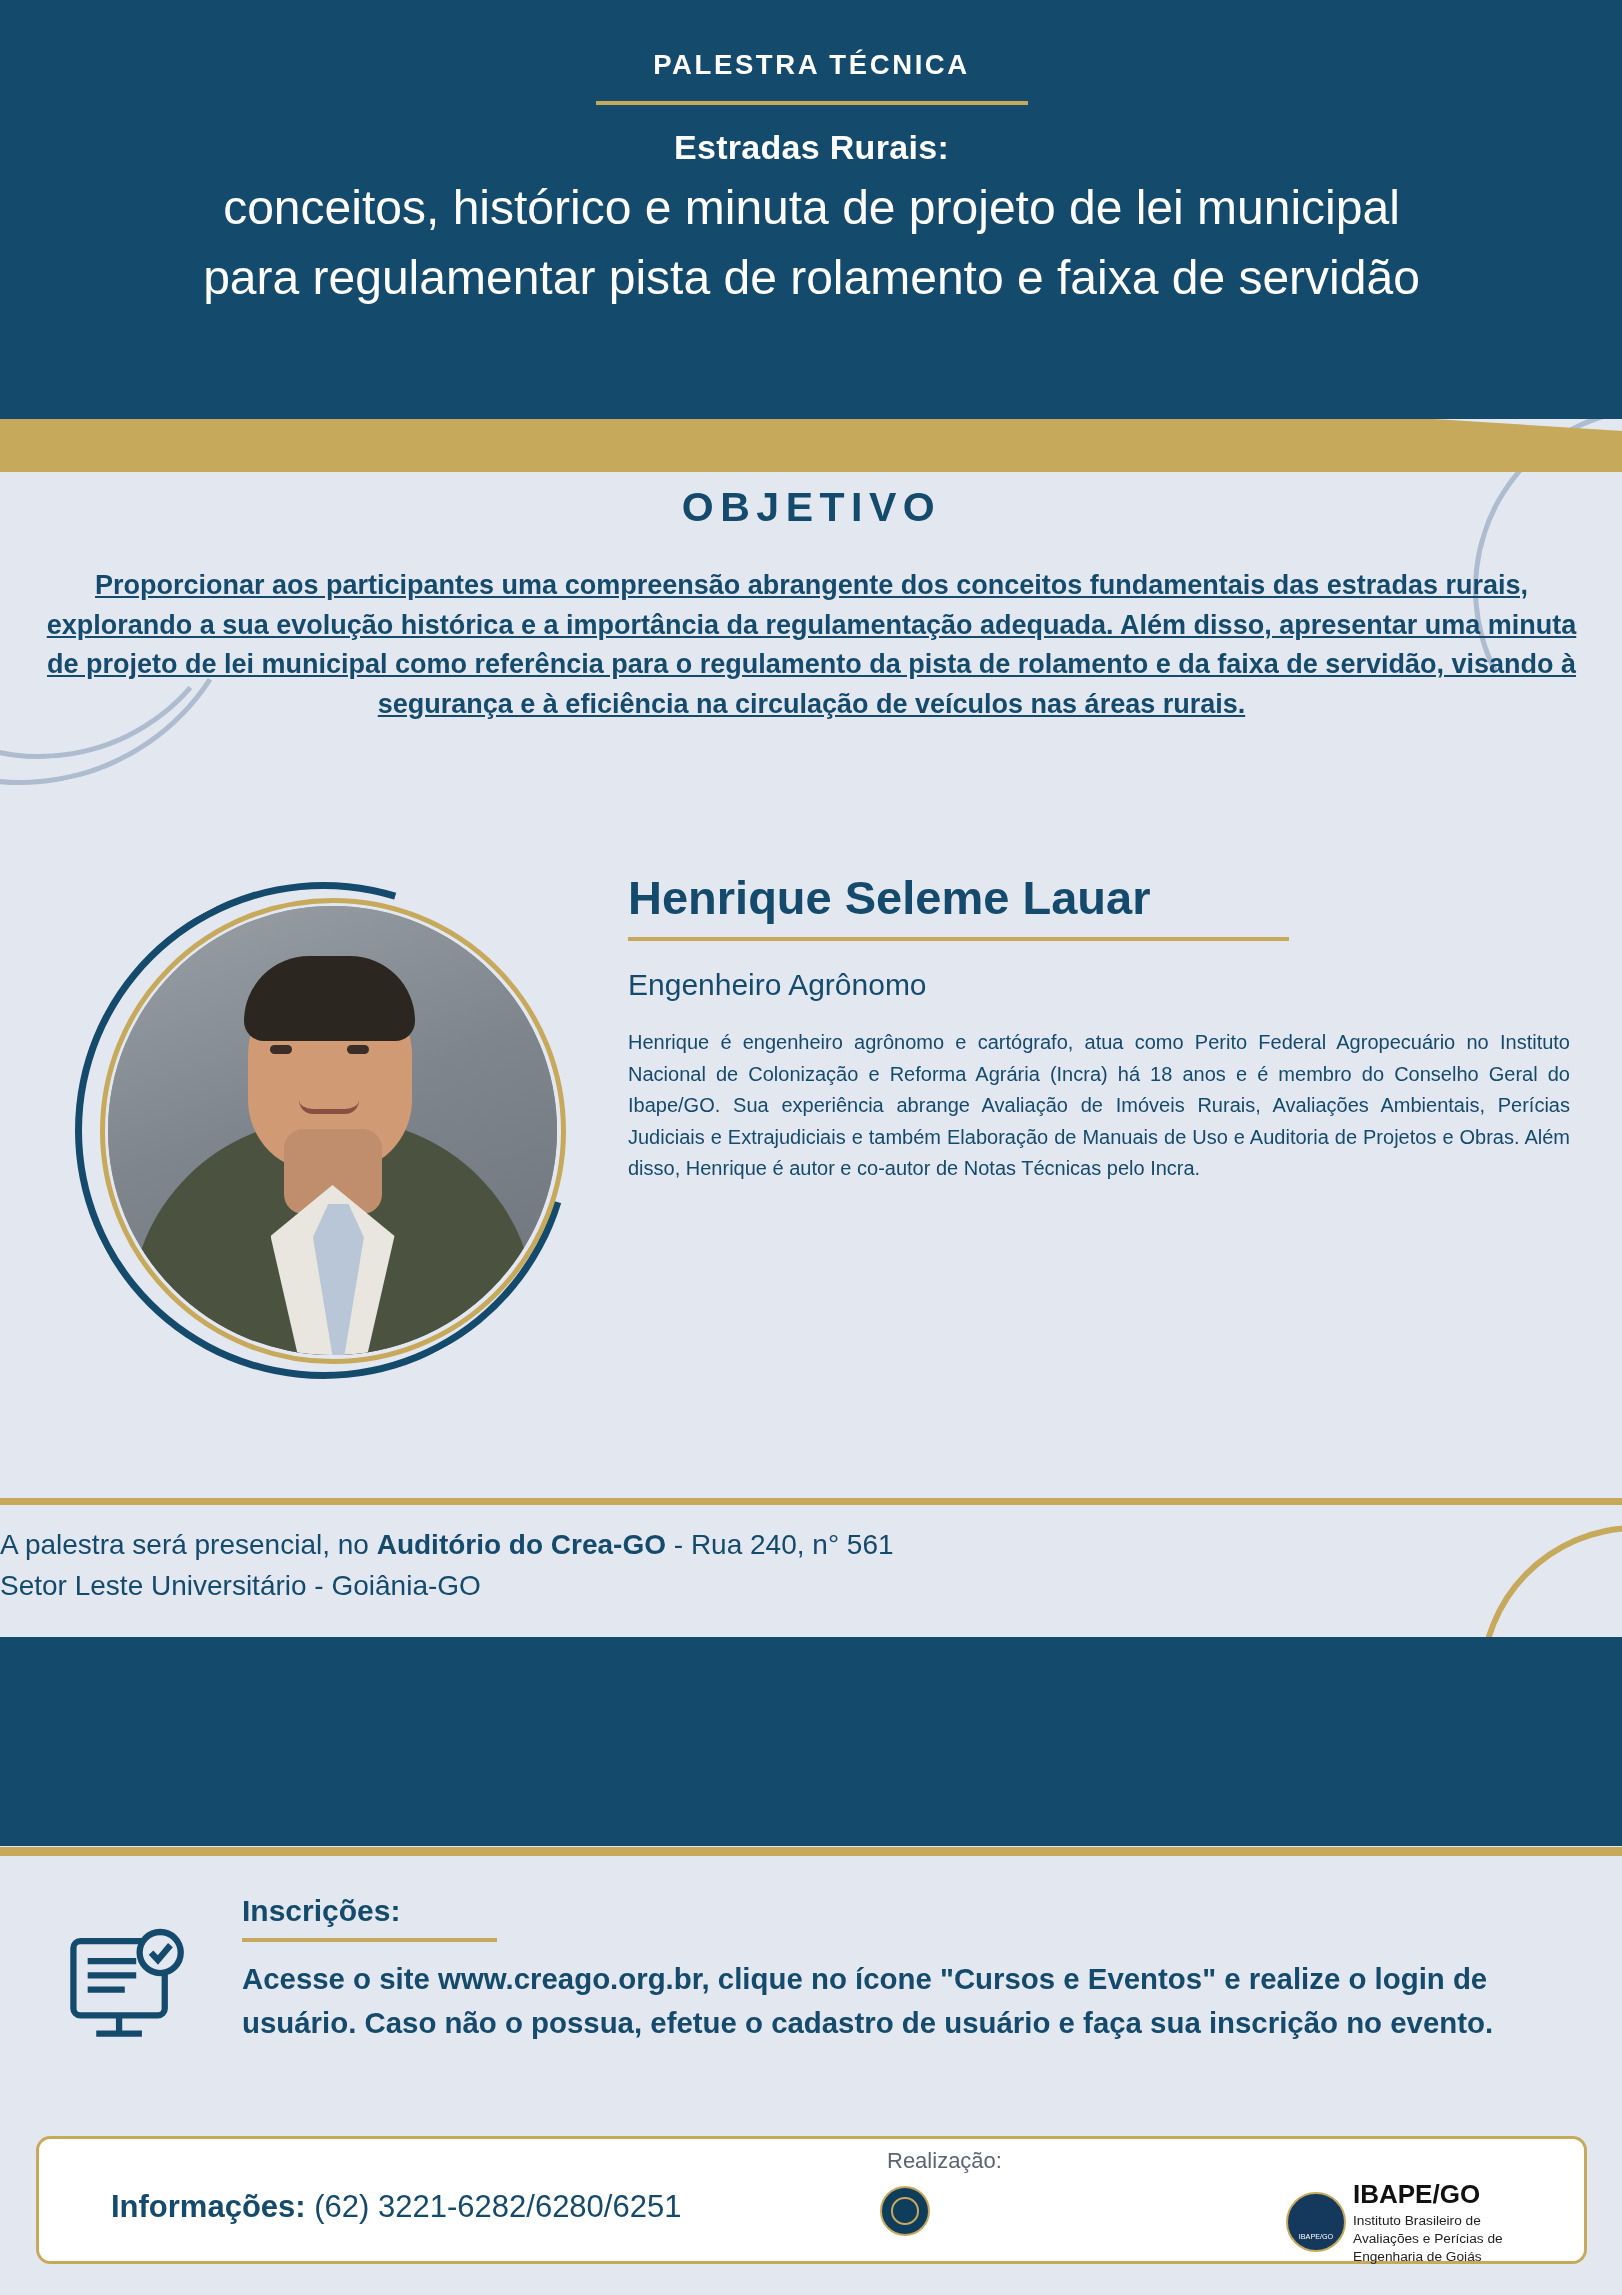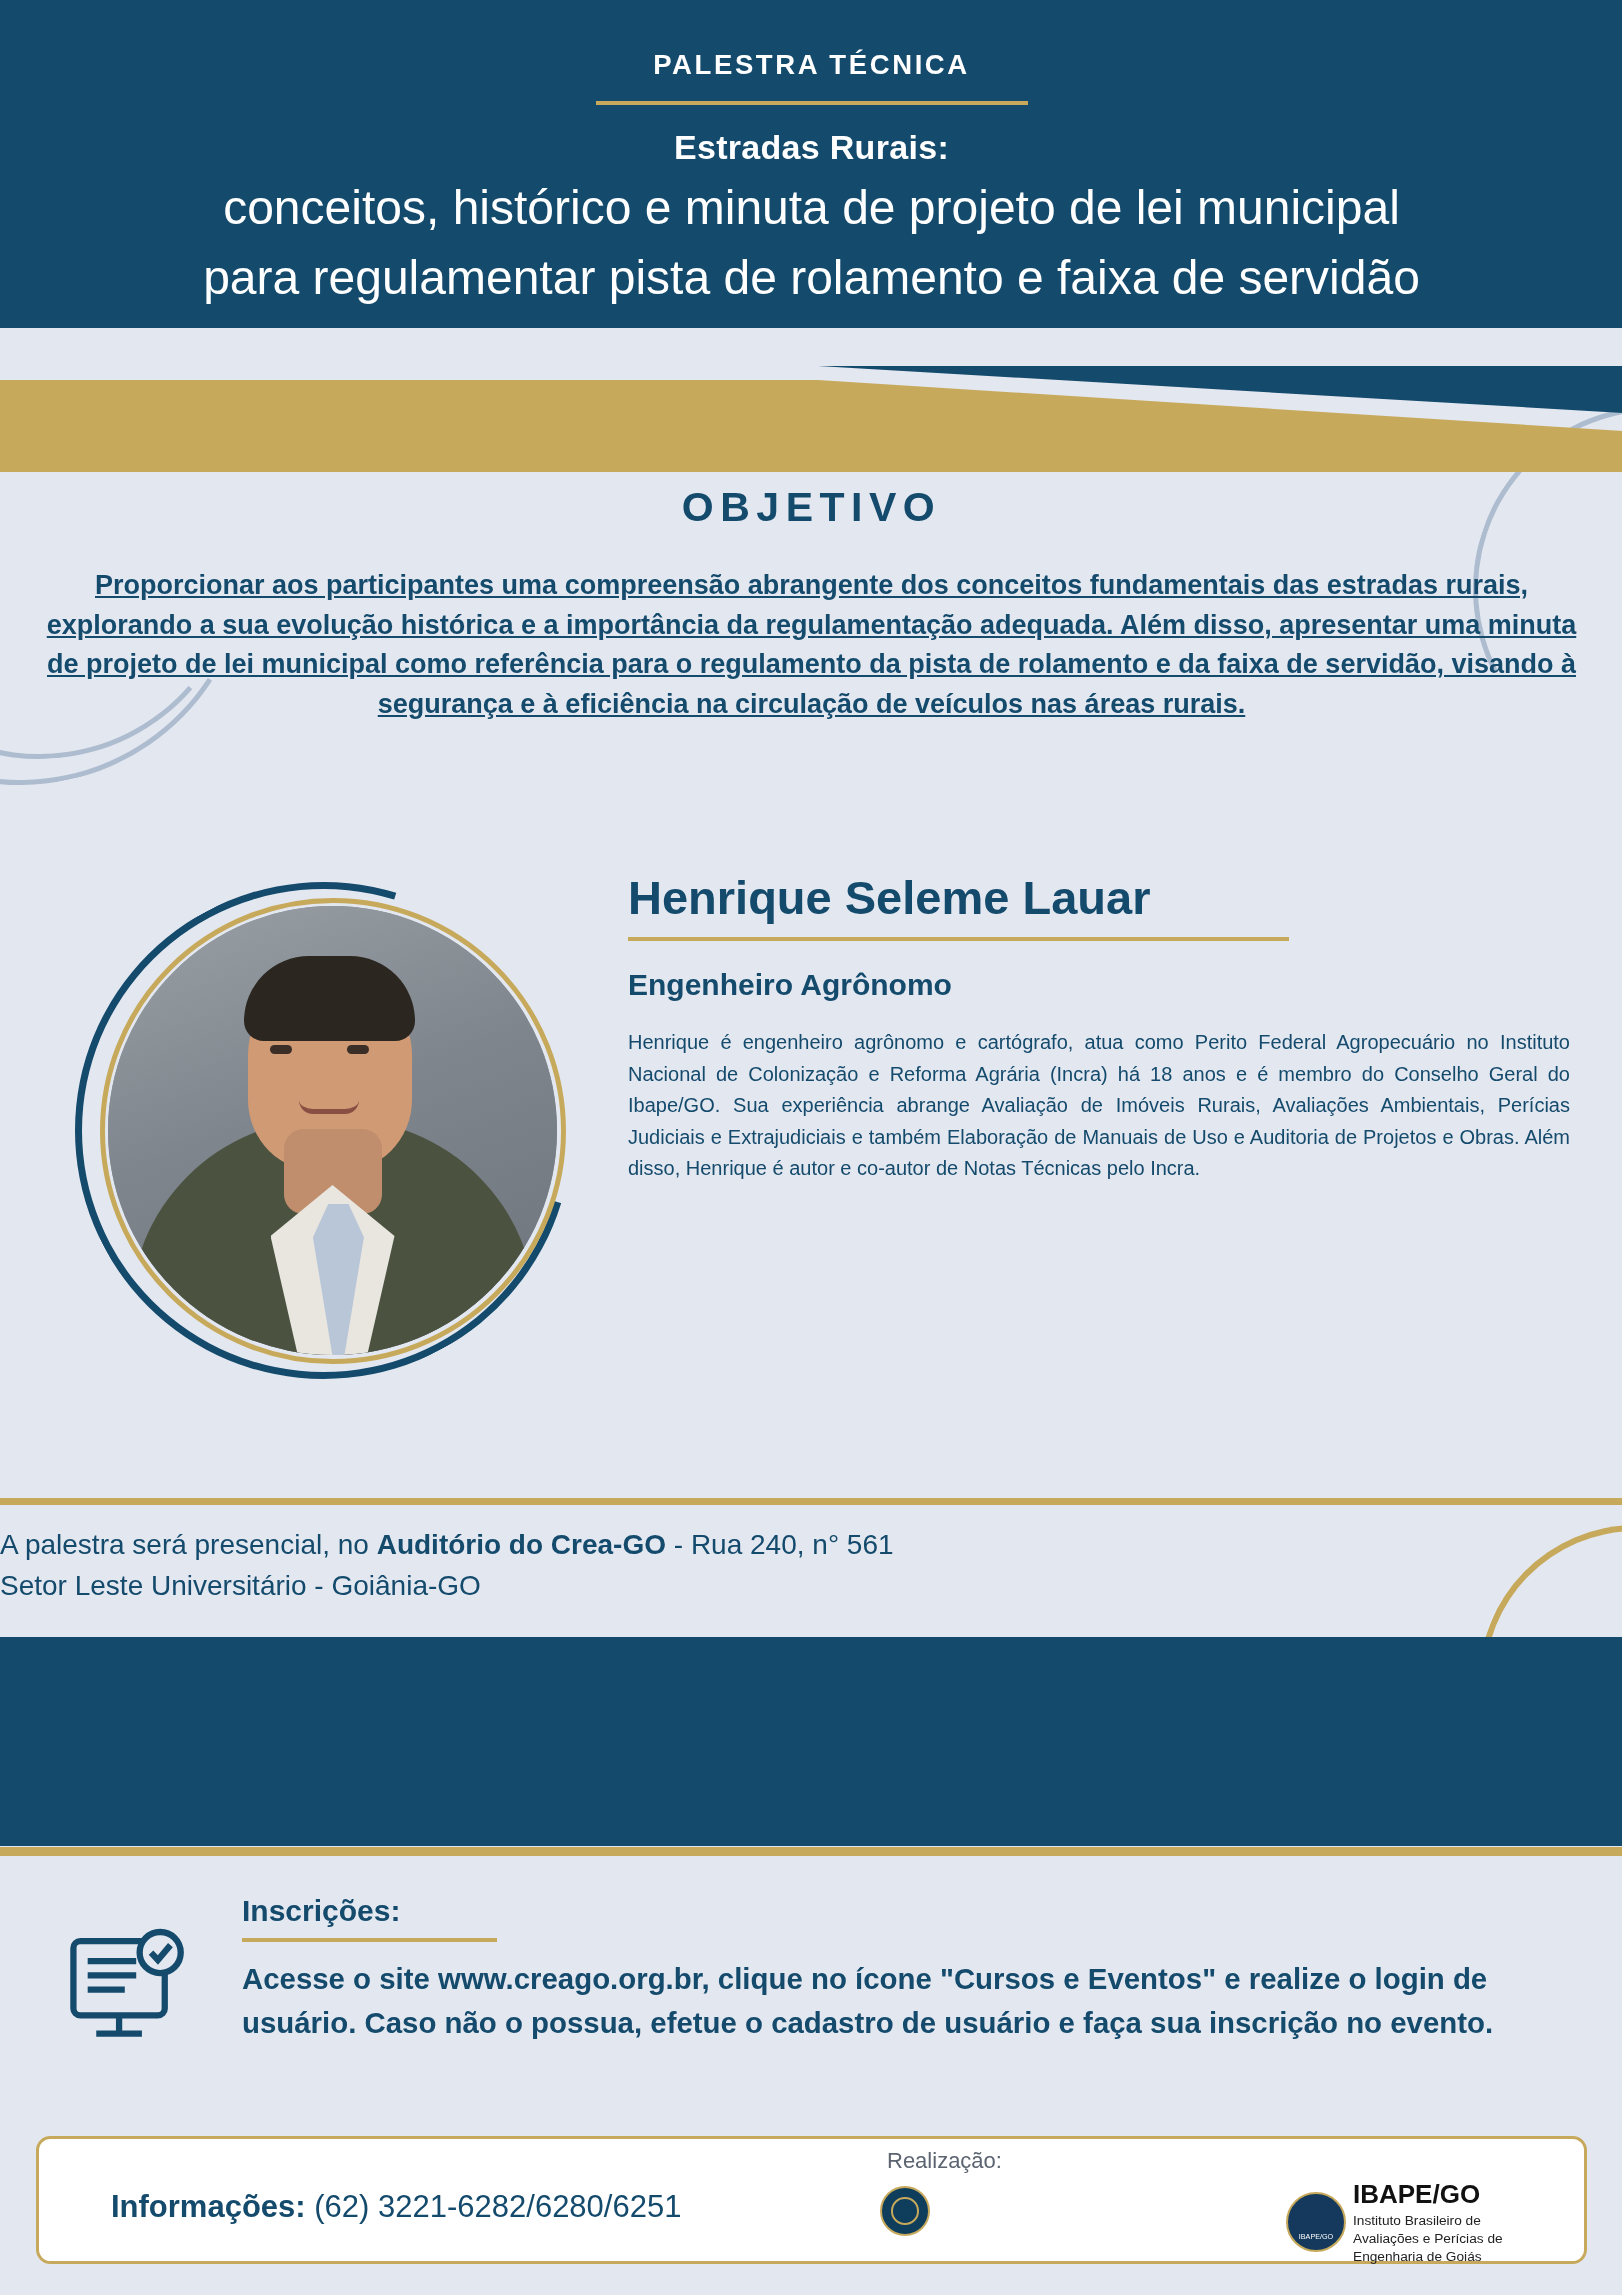--- a/index.html
+++ b/index.html
@@ -12,21 +12,21 @@
     background: #e3e7f0;
     position: relative;
     overflow: hidden;
   }
 
   
   .header {
     position: absolute;
     top: 0; left: 0;
     width: 1623px;
-    height: 328px;
+    height: 419px;
     background: #144A6C;
     z-index: 5;
   }
   .header-kicker {
     text-align: center;
     color: #ffffff;
     font-size: 27.5px;
     font-weight: bold;
     letter-spacing: 2.6px;
     padding-top: 49px;
@@ -259,21 +259,21 @@
     height: 3.9px;
     background: #C7A95B;
     z-index: 6;
   }
   .speaker-role {
     position: absolute;
     top: 968px;
     left: 628px;
     color: #144A6C;
     font-size: 30px;
-    font-weight: bold;
+    font-weight: normal;
     z-index: 6;
   }
   .speaker-bio {
     position: absolute;
     top: 1027px;
     left: 628px;
     width: 942px;
     color: #144A6C;
     font-size: 20px;
     line-height: 1.58;

